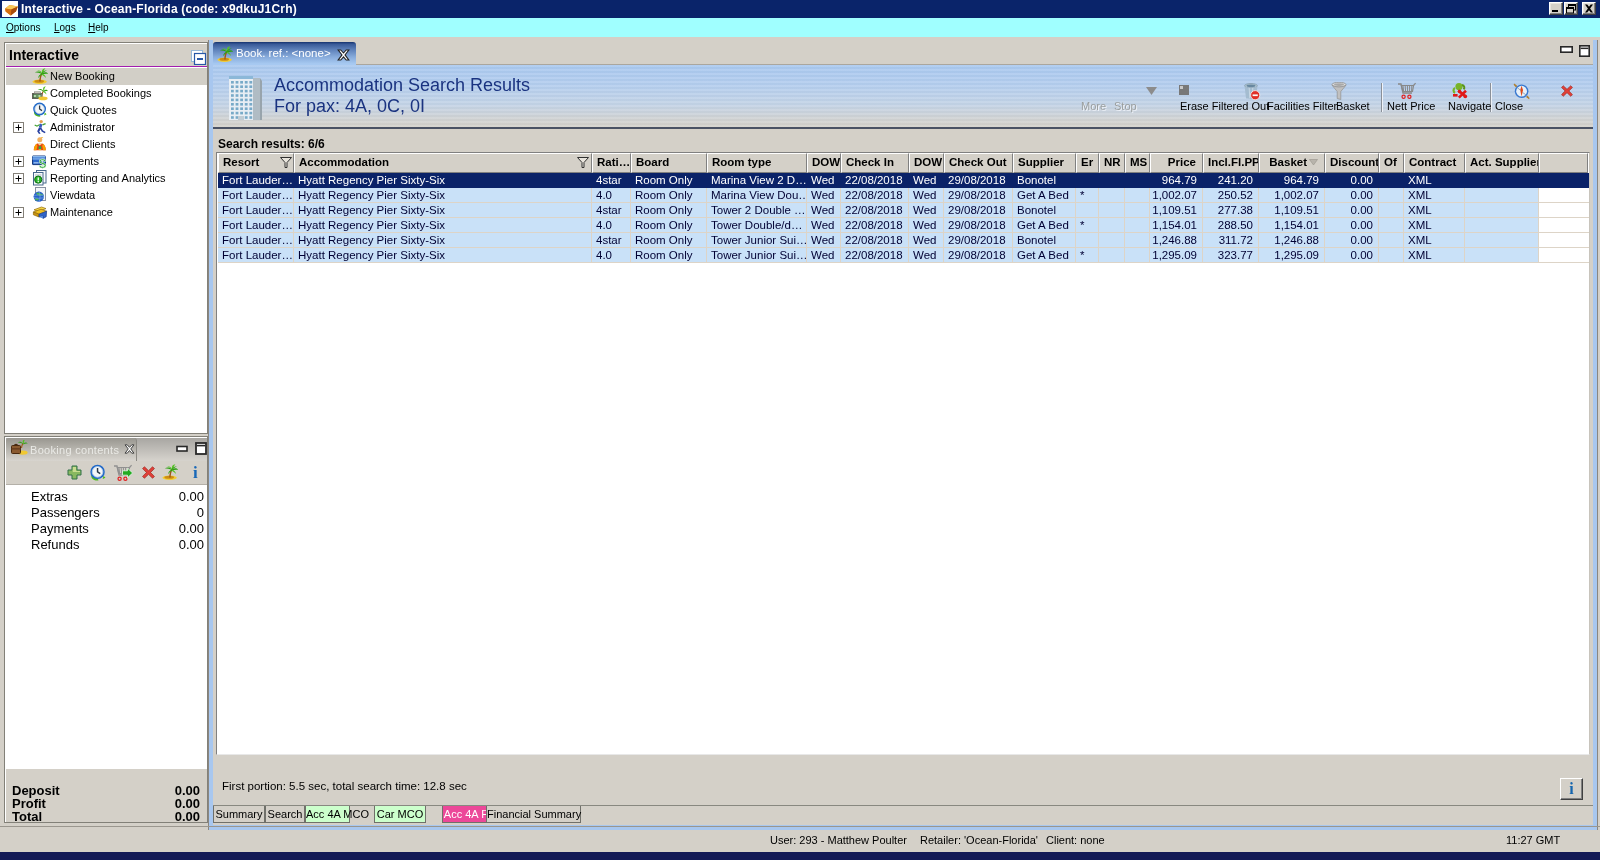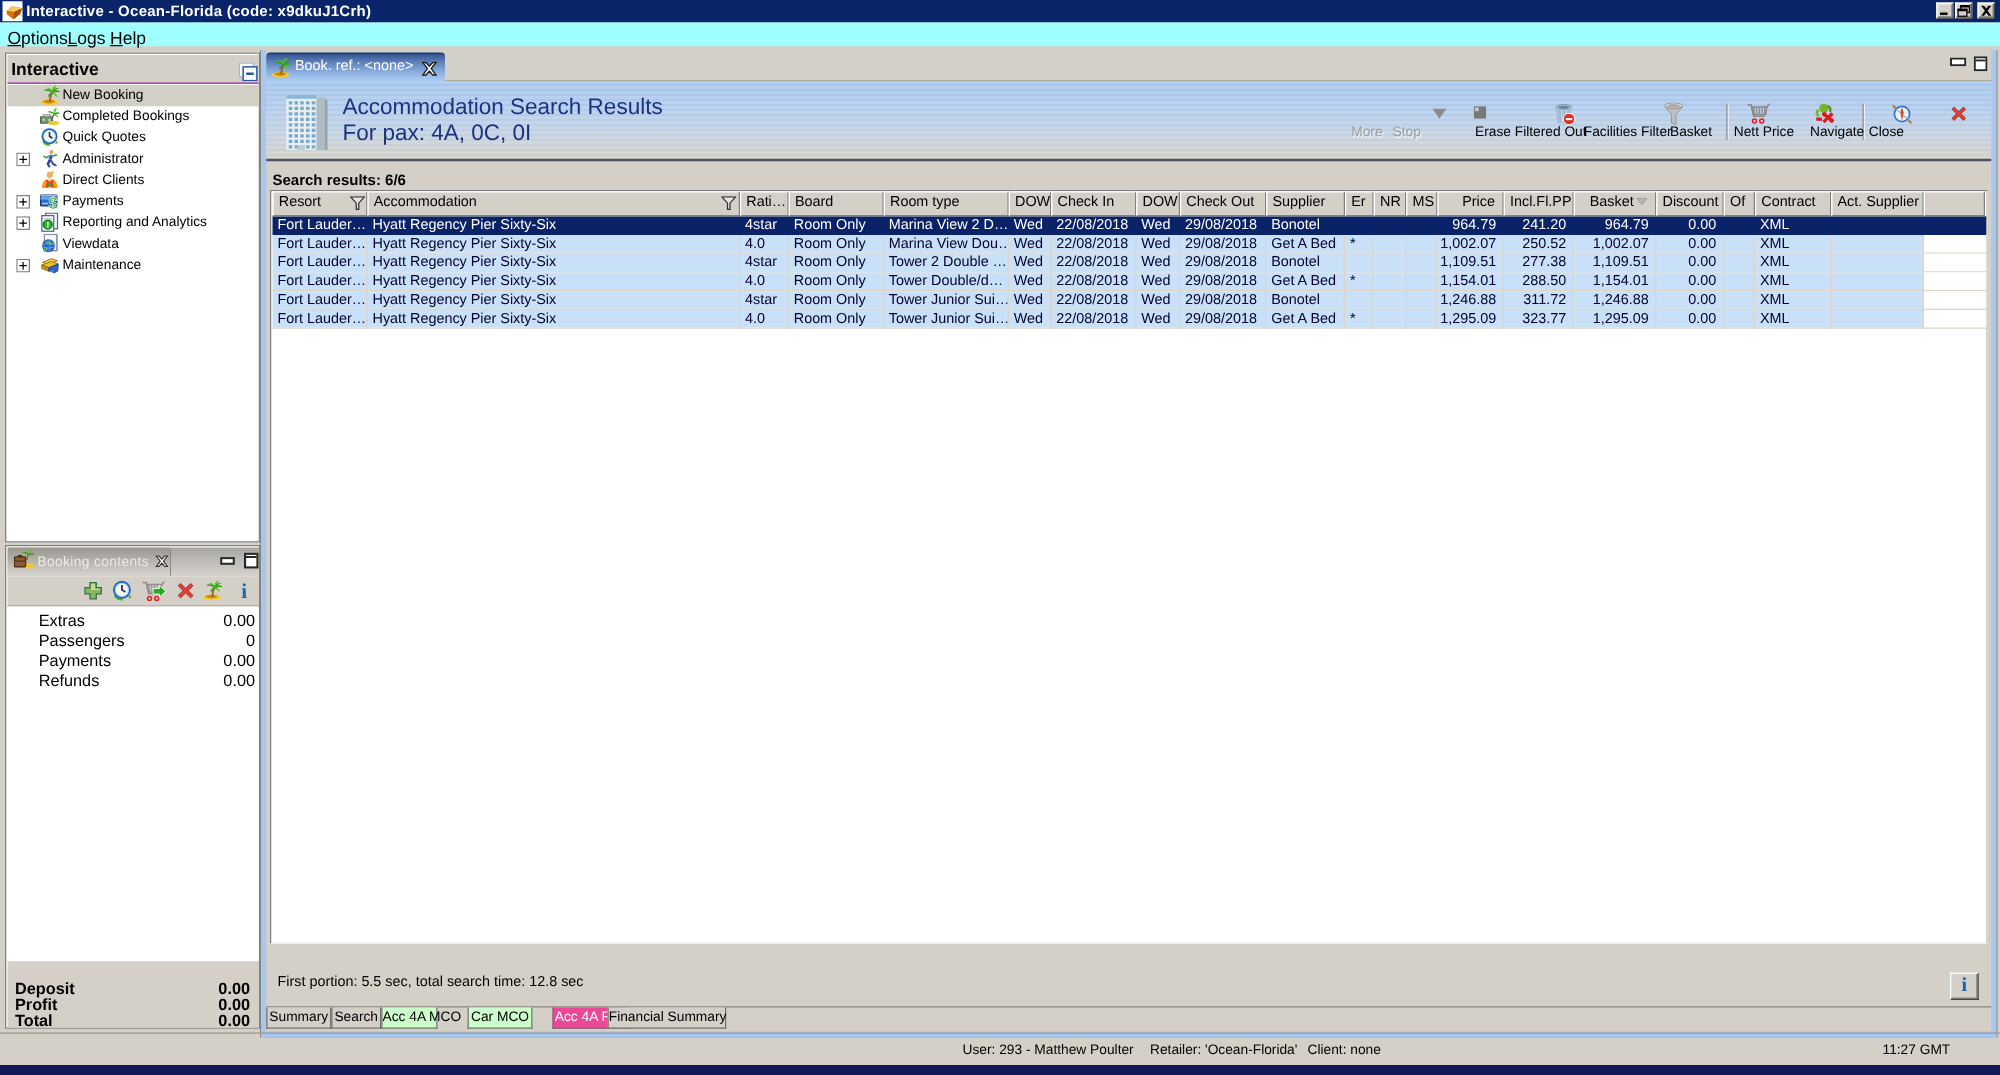--- a/index.html
+++ b/index.html
@@ -5,40 +5,40 @@
 * { margin:0; padding:0; box-sizing:border-box; }
 html,body { width:1600px; height:860px; overflow:hidden; }
 body { font-family:"Liberation Sans", sans-serif; background:#d4d0c8; position:relative; }
 .abs { position:absolute; }
 #titlebar { left:0; top:0; width:1600px; height:18px; background:#0a246a; }
 #titletext { left:21px; top:2px; color:#fff; font-size:12px; font-weight:bold; letter-spacing:0.2px; }
 #appicon { left:2px; top:1px; width:16px; height:16px; background:#fff; }
 .winbtn svg { display:block; margin:1px auto 0 auto; }
 .winbtn { top:2px; width:14px; height:13px; background:#d4d0c8; border:1px solid; border-color:#ffffff #404040 #404040 #ffffff; box-shadow:inset -1px -1px 0 #808080, inset 1px 1px 0 #e8e4dc; }
 #menubar { left:0; top:18px; width:1600px; height:19px; background:#a0ffff; }
-.menuitem { top:22px; font-size:14px; color:#000; }
+.menuitem { top:22px; font-size:10px; color:#000; }
 .panel { background:#fff; border:1px solid #828078; }
 #pheader1 { left:1px; top:1px; width:201px; height:23px; background:#d4d0c8; border-bottom:1px solid #a21caf; }
 .trow { left:1px; width:201px; height:17px; }
 .tsel { background:#d2cfc7; }
 .tlabel { font-size:11px; color:#000; white-space:nowrap; }
 #mainwin { left:209px; top:40px; width:1388px; height:790px; background:#d4d0c8; border-left:4px solid #a8c7ef; border-right:4px solid #a8c7ef; border-bottom:5px solid #a8c7ef; box-shadow:-1px 0 0 #8a8680, 1px 0 0 #8a8680; }
 #doctab { left:213px; top:42px; width:143px; height:23px; border-radius:3px 3px 0 0; background:linear-gradient(#16336e 0%, #3a5b99 10%, #5c7fb8 32%, #87abdb 65%, #a7c9f1 95%); }
 #doctabtext { left:236px; top:47px; font-size:11.5px; color:#fff; white-space:nowrap; }
 #dochead { left:213px; top:65px; width:1380px; height:64px; background:linear-gradient(#a9c8ef 0%, #b3cdee 30%, #c3d3e6 62%, #d0d2d2 85%, #d4d0c8 100%); }
 #headstripes { left:213px; top:65px; width:1380px; height:64px; background:repeating-linear-gradient(180deg, rgba(255,255,255,0.10) 0 2px, rgba(0,0,0,0.015) 2px 4px); }
 #headline { left:213px; top:127px; width:1380px; height:2px; background:#4a5264; }
 #htitle1 { left:274px; top:75px; font-size:18px; color:#1a3380; }
 #htitle2 { left:274px; top:96px; font-size:18px; color:#1a3380; }
 .tbl-label { top:100px; font-size:11px; color:#000; text-align:left; white-space:nowrap; z-index:3; }
 .tbl-label.dis { color:#9a9e9e; text-shadow:1px 1px 0 #eef2f8; }
 .tsep { top:83px; width:1px; height:29px; background:#8a9099; box-shadow:1px 0 0 #eef2f8; z-index:3; }
 #srtext { left:218px; top:137px; font-size:12px; font-weight:bold; color:#000; }
 #tbl { left:216px; top:152px; width:1374px; height:603px; background:#fff; border:1px solid #808080; border-right-color:#c8c4bc; border-bottom-color:#e8e8e8; }
-.hc { top:0px; height:20px; background:#d4d0c8; border-top:1px solid #fff; border-left:1px solid #fff; border-right:1px solid #808080; border-bottom:1px solid #808080; font-size:11.5px; color:#000; padding:2px 3px 0 4px; white-space:nowrap; overflow:hidden; z-index:2; }
+.hc { top:0px; height:20px; background:#d4d0c8; border-top:1px solid #fff; border-left:1px solid #fff; border-right:1px solid #808080; border-bottom:1px solid #808080; font-size:11.5px; color:#000; padding:2px 3px 0 4px; white-space:nowrap; overflow:hidden; z-index:2;font-weight:bold; }
 .hc.r { text-align:right; padding-right:6px; }
 .row { left:1px; width:1371px; height:15px; }
 .rowsel { background:#0a2268; }
 .rowblue { background:linear-gradient(to right, #c9e1f8 0, #c9e1f8 1321px, #ffffff 1321px); border-bottom:1px solid #ddd4c7; }
 .cell { top:1px; font-size:11.5px; white-space:nowrap; overflow:hidden; color:#000033; }
 .rowsel .cell { color:#ffffff; }
 .cell.r { text-align:right; padding-right:6px; }
 .vline { top:35px; height:75px; width:1px; background:#ddd4c7; z-index:1; }
 #infotext { left:222px; top:780px; font-size:11.5px; color:#000; }
 #ibtn { left:1560px; top:778px; width:23px; height:22px; background:#d4d0c8; border:1px solid; border-color:#ffffff #404040 #404040 #ffffff; box-shadow:inset -1px -1px 0 #808080; text-align:center; }

